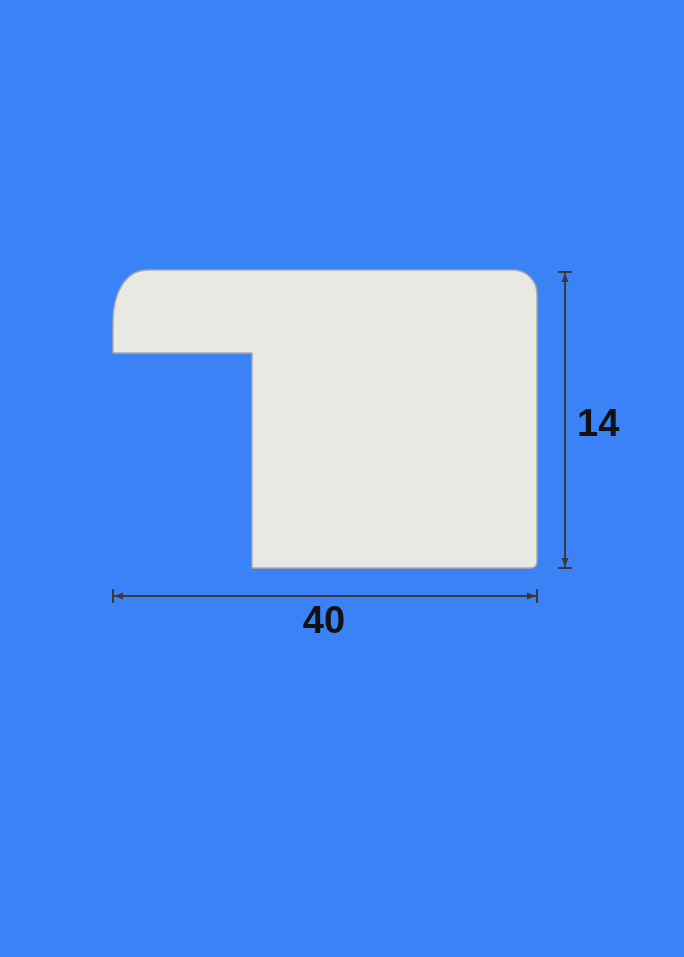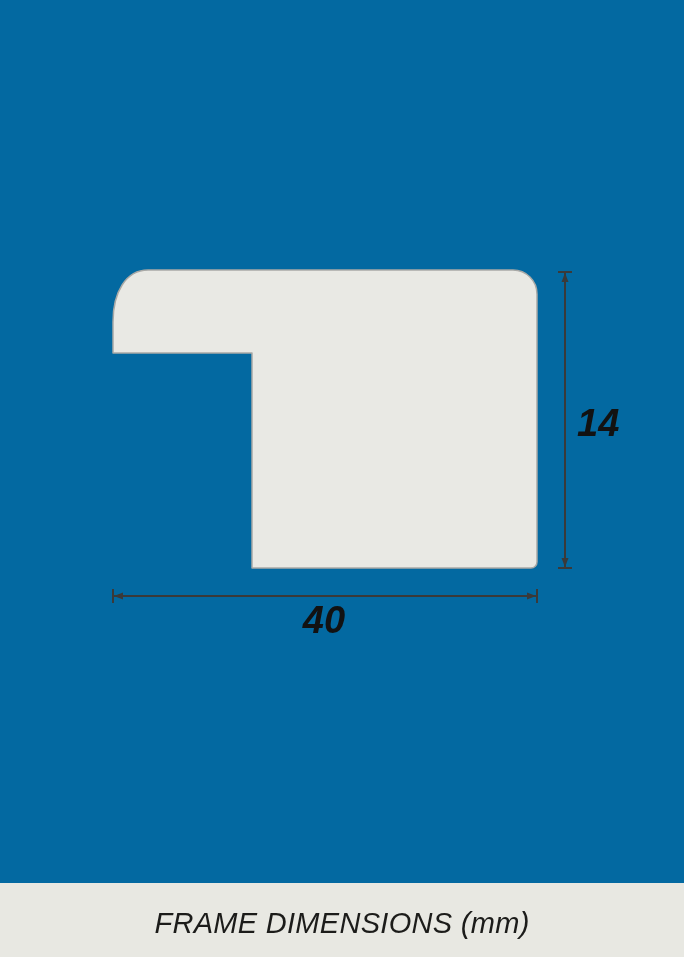--- a/index.html
+++ b/index.html
@@ -10,22 +10,21 @@
     width: 684px;
     height: 957px;
     position: relative;
     background: #ffffff;
     font-family: "Liberation Sans", sans-serif;
     overflow: hidden;
   }
   .page {
     position: absolute;
     inset: 0;
-    background: #0369a1;
-    font-style: italic;
+    background: #3b82f6;
   }
   .diagram-svg {
     position: absolute;
     left: 0;
     top: 0;
   }
   .dim-label {
     position: absolute;
     font-weight: bold;
     font-size: 38px;
@@ -94,17 +93,14 @@
       <line x1="537" y1="589" x2="537" y2="603"></line>
       <polygon points="114,596 123,592.5 123,599.5" stroke="none"></polygon>
       <polygon points="536,596 527,592.5 527,599.5" stroke="none"></polygon>
     </g>
   </svg>
 
   <div class="dim-label dim-label-height">14</div>
 
   <div class="dim-label dim-label-width">40</div>
 
-  <div class="footer-bar">
-    <span class="footer-caption">FRAME DIMENSIONS (mm)</span>
-  </div>
 
 </div>
 
 </body></html>

